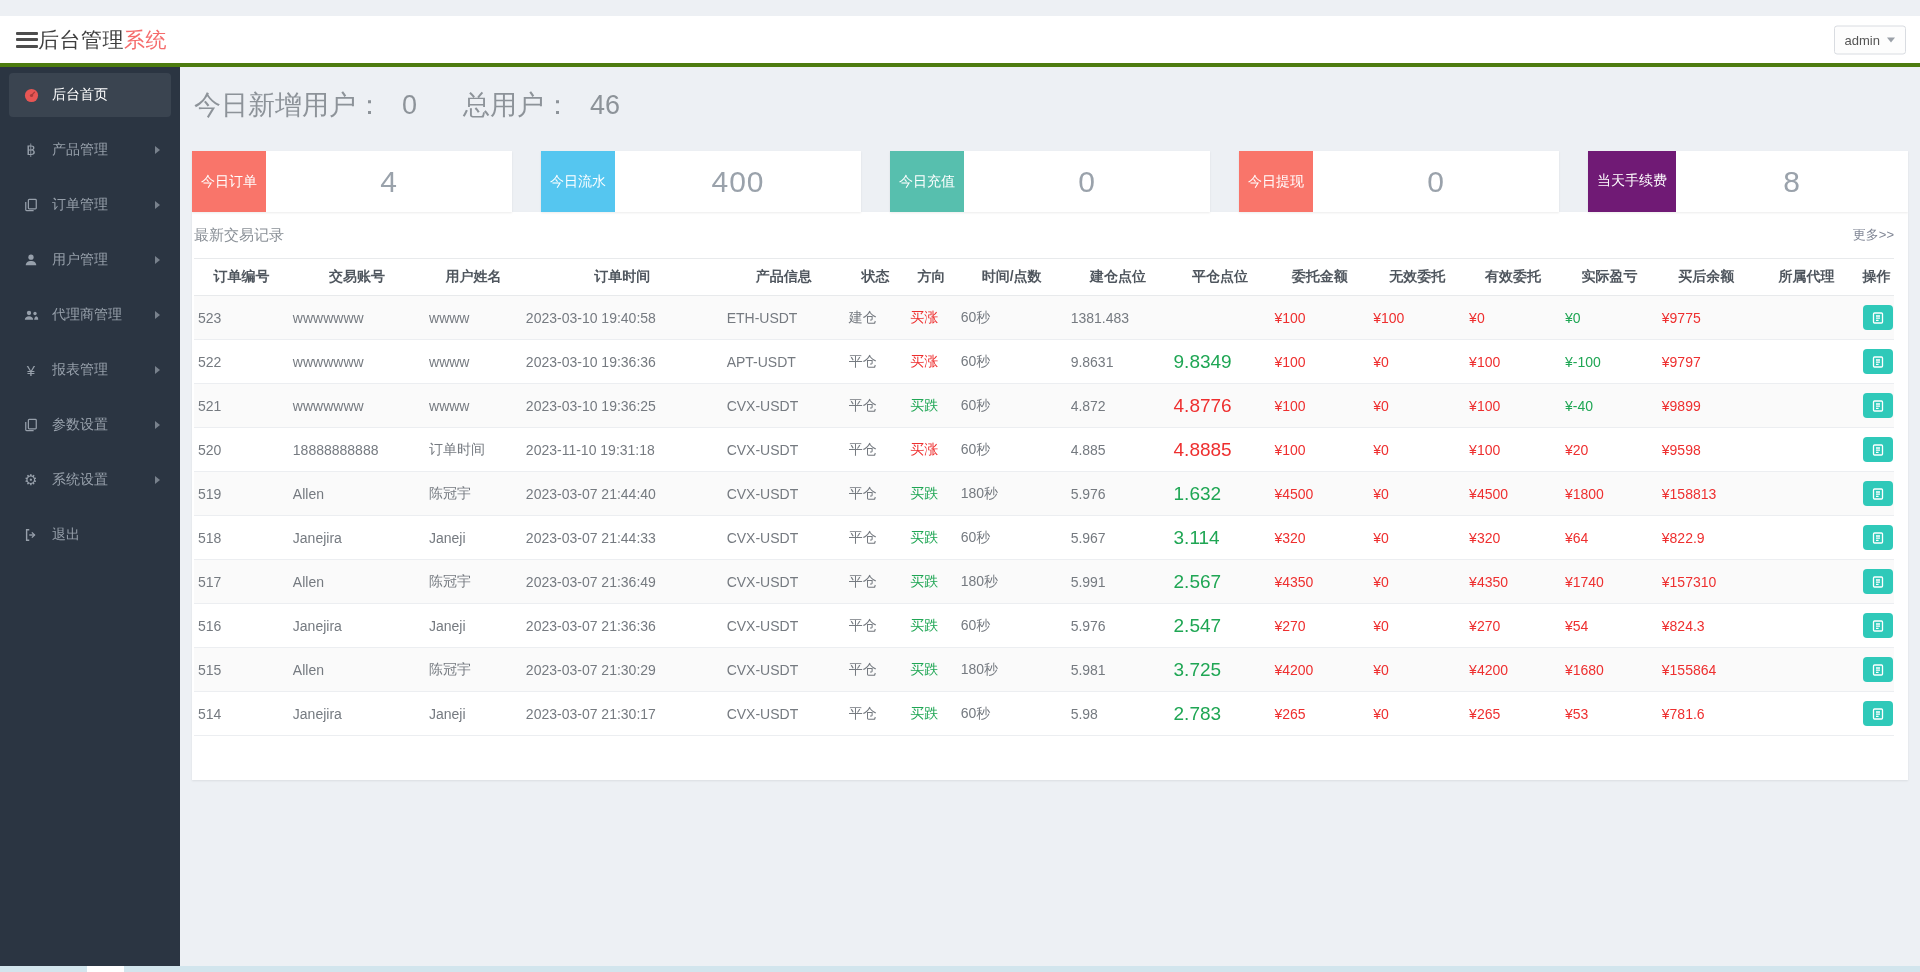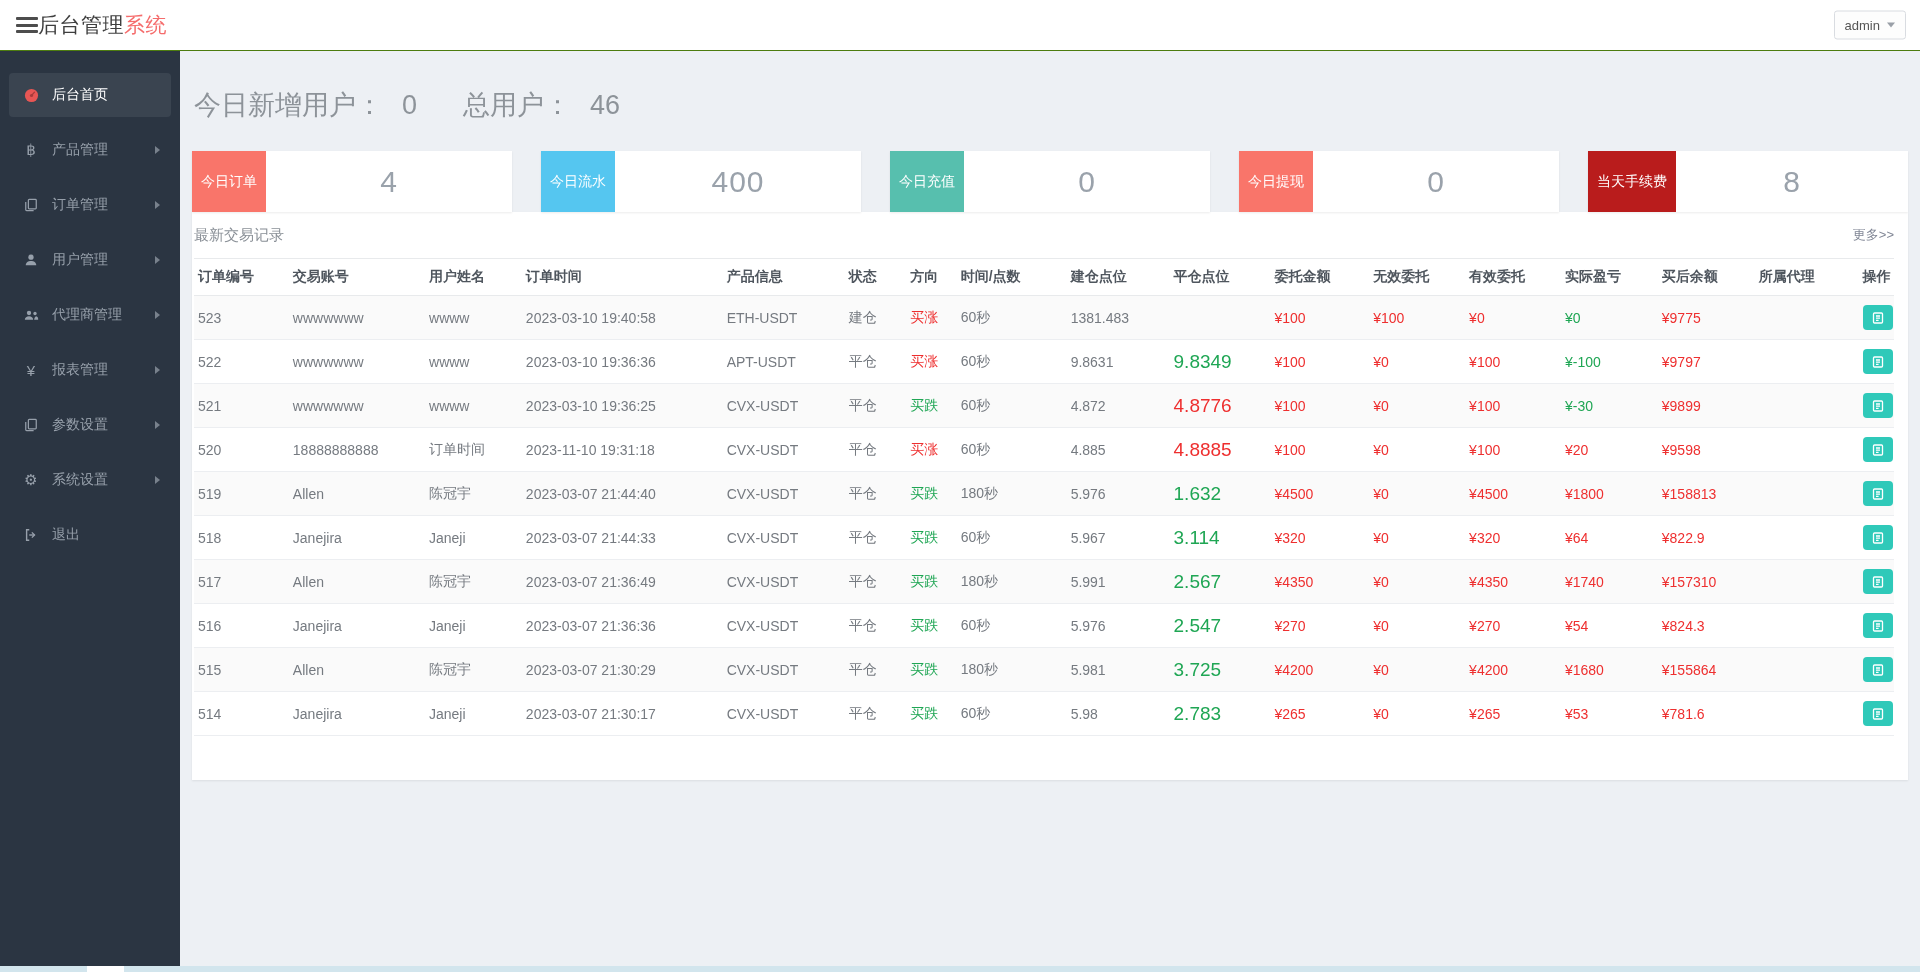--- a/index.html
+++ b/index.html
@@ -6,22 +6,22 @@
   :root{
     --red:#ee2f2f; --green:#1fa654; --accent:#f56c6c; --action:#2fc9b9;
   }
   *{box-sizing:border-box}
   html,body{margin:0;padding:0}
   body{
     width:1920px;height:972px;overflow:hidden;background:#edf0f4;
     font-family:"Liberation Sans","DejaVu Sans",sans-serif;color:#333;
   }
   
-  .topbar{position:fixed;left:0;top:0;width:1920px;height:51px;background:#fff;
-    border-bottom:1px solid #4d7c0f;display:flex;align-items:center;z-index:20}
+  .topbar{position:fixed;left:0;top:16px;width:1920px;height:51px;background:#fff;
+    border-bottom:4px solid #4d7c0f;display:flex;align-items:center;z-index:20}
   .burger{margin-left:16px;width:22px;cursor:pointer}
   .burger i{display:block;height:3px;background:#4d4d4d;margin:3.5px 0;border-radius:1px}
   .brand{margin-left:15px;font-size:21px;color:#3e3e3e;letter-spacing:.5px}
   .brand .accent{color:var(--accent)}
   .user-dd{position:absolute;right:14px;top:50%;transform:translateY(-50%);
     border:1px solid #d9dce1;border-radius:3px;background:#fdfdfd;padding:6px 10px;
     font-size:13px;color:#555;display:flex;align-items:center;gap:7px;cursor:pointer}
   .caret{width:0;height:0;border-left:4px solid transparent;border-right:4px solid transparent;border-top:5px solid #9aa0a8}
   
   .sidebar{position:fixed;left:0;top:51px;width:180px;bottom:6px;background:#2b3542;padding-top:22px;z-index:10}
@@ -40,21 +40,21 @@
   .card-badge{min-width:64px;padding:0 9px;color:#fff;font-size:14px;line-height:1.45;
     display:flex;flex-direction:row;align-items:center;justify-content:center;white-space:nowrap}
   .card-value{flex:1;display:flex;align-items:center;justify-content:center;
     font-size:30px;font-weight:300;color:#9aa2ab;letter-spacing:1px}
   
   .panel{background:#fff;box-shadow:0 1px 2px rgba(0,0,0,.08);padding:0 14px 44px 2px}
   .panel-head{height:46px;display:flex;align-items:center;justify-content:space-between}
   .panel-title{color:#8a9097;font-size:15px}
   .more{color:#808695;font-size:13px;cursor:pointer;text-decoration:none}
   table{width:100%;border-collapse:collapse;table-layout:fixed}
-  thead th{height:37px;font-size:14px;color:#4f565e;font-weight:700;text-align:left;
+  thead th{height:37px;font-size:14px;color:#4f565e;font-weight:700;text-align:center;
     border-top:1px solid #e8eaec;border-bottom:1px solid #e8eaec;padding:0 4px;white-space:nowrap}
   tbody td{height:44px;font-size:14px;color:#757a80;border-bottom:1px solid #eceef1;
     padding:0 4px;overflow:hidden;white-space:nowrap}
   tbody tr:nth-child(odd){background:#fafafa}
   td.red{color:var(--red)}
   td.green{color:var(--green)}
   td.big{font-size:19px}
   .act-btn{width:30px;height:25px;background:var(--action);border:none;border-radius:4px;
     display:inline-flex;align-items:center;justify-content:center;cursor:pointer;padding:0}
   
@@ -195,21 +195,21 @@
       <div class="card-value">0</div>
     </div>
     <div class="card">
       <div class="card-badge" style="background: rgb(249, 117, 106);">
         <span>今日</span>
           <span>提现</span>
       </div>
       <div class="card-value">0</div>
     </div>
     <div class="card">
-      <div class="card-badge" style="background: #b91c1c;">
+      <div class="card-badge" style="background: #701a75; font-family: Liberation Mono, monospace;">
         <span>当天</span>
           <span>手续费</span>
       </div>
       <div class="card-value">8</div>
     </div>
   </div>
 
   <section class="panel">
     <div class="panel-head">
       <span class="panel-title">最新交易记录</span>
@@ -312,21 +312,21 @@
             <td>2023-03-10 19:36:25</td>
             <td>CVX-USDT</td>
             <td>平仓</td>
             <td class="green">买跌</td>
             <td>60秒</td>
             <td>4.872</td>
             <td class="red big">4.8776</td>
             <td class="red">¥100</td>
             <td class="red">¥0</td>
             <td class="red">¥100</td>
-            <td class="green">¥-30</td>
+            <td class="green">¥-40</td>
             <td class="red">¥9899</td>
             <td></td>
             <td><button class="act-btn">
                 <svg viewBox="0 0 12 12" width="12" height="12" fill="none" stroke="#fff" stroke-width="1.3">
                   <rect x="1.5" y="1" width="9" height="10" rx="1"></rect>
                   <path d="M4 4h4M4 6.2h4M4 8.4h2.6"></path>
                 </svg>
               </button></td>
           </tr>
           <tr>

